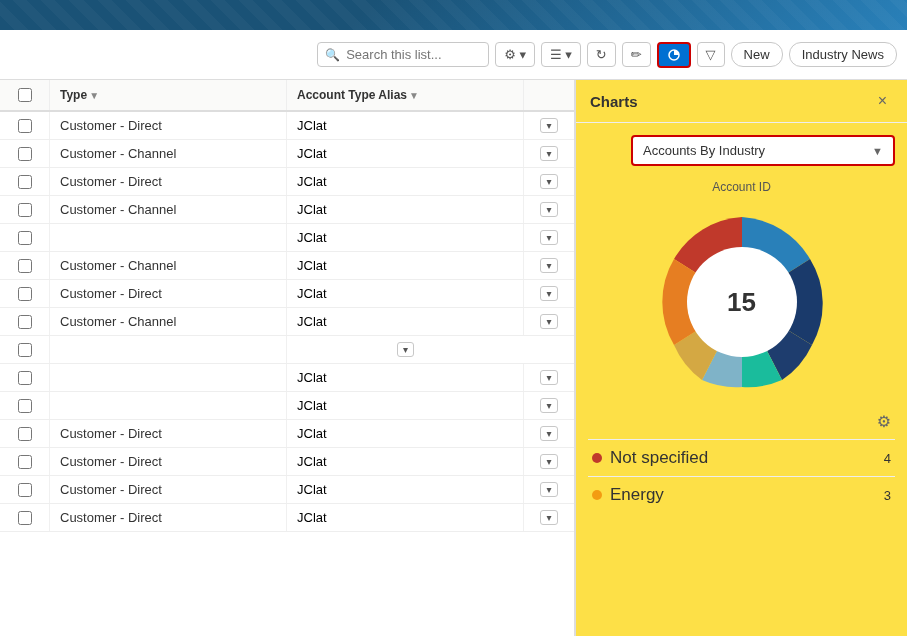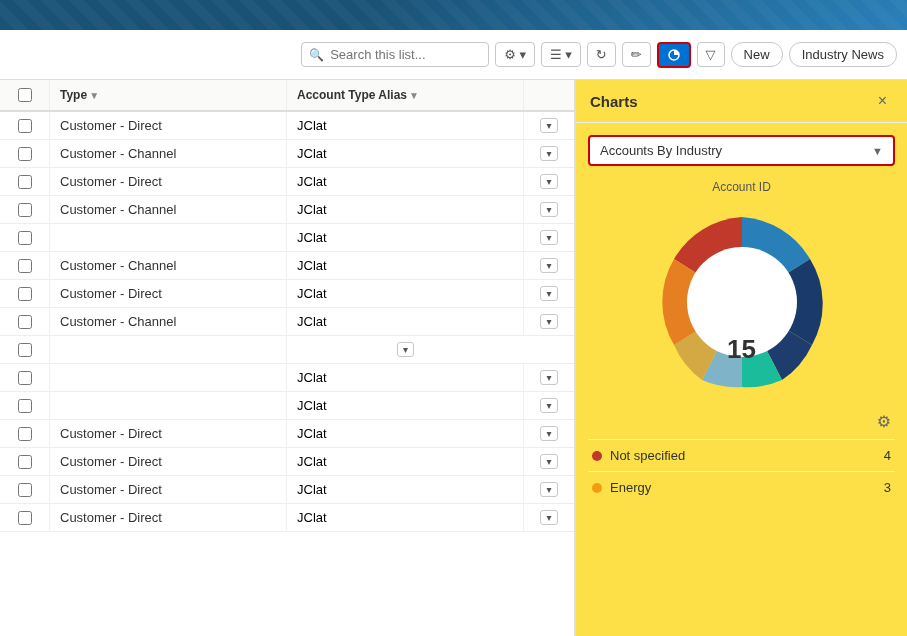--- a/index.html
+++ b/index.html
@@ -56,21 +56,21 @@
     .search-container {
       position: relative;
       display: flex;
       align-items: center;
     }
     .search-input {
       border: 1px solid #c8c8c8;
       border-radius: 4px;
       padding: 4px 10px 4px 28px;
       font-size: 13px;
-      width: 188px;
+      width: 172px;
       color: #666;
     }
     .search-icon-wrap {
       position: absolute;
       left: 8px;
       color: #888;
       font-size: 12px;
     }
     .icon-btn {
       border: 1px solid #c8c8c8;
@@ -201,20 +201,21 @@
     .chart-selector {
       border: 2px solid #c00;
       border-radius: 4px;
       padding: 6px 10px;
       display: flex;
       align-items: center;
       justify-content: space-between;
       cursor: pointer;
       margin-bottom: 14px;
       background: #fff;
+      margin-left: 43px;
     }
     .chart-selector-text {
       font-size: 13px;
       color: #333;
       font-weight: 500;
     }
     .chart-selector-arrow {
       color: #666;
       font-size: 11px;
     }
@@ -237,21 +238,20 @@
       height: 200px;
     }
     .donut-center {
       position: absolute;
       top: 50%;
       left: 50%;
       transform: translate(-50%, -50%);
       font-size: 26px;
       font-weight: 600;
       color: #333;
-      margin-top: 47px;
     }
 
     
     .chart-settings {
       display: flex;
       justify-content: flex-end;
       padding: 0 4px 8px;
     }
     .settings-icon {
       color: #666;
@@ -271,21 +271,21 @@
       display: flex;
       align-items: center;
       gap: 8px;
     }
     .legend-dot {
       width: 10px;
       height: 10px;
       border-radius: 50%;
     }
     .legend-name {
-      font-size: 13px;
+      font-size: 17px;
       color: #333;
     }
     .legend-count {
       font-size: 13px;
       color: #333;
     }
 
     
     .charts-scroll::-webkit-scrollbar { width: 6px; }
     .charts-scroll::-webkit-scrollbar-track { background: #f1f1f1; }

